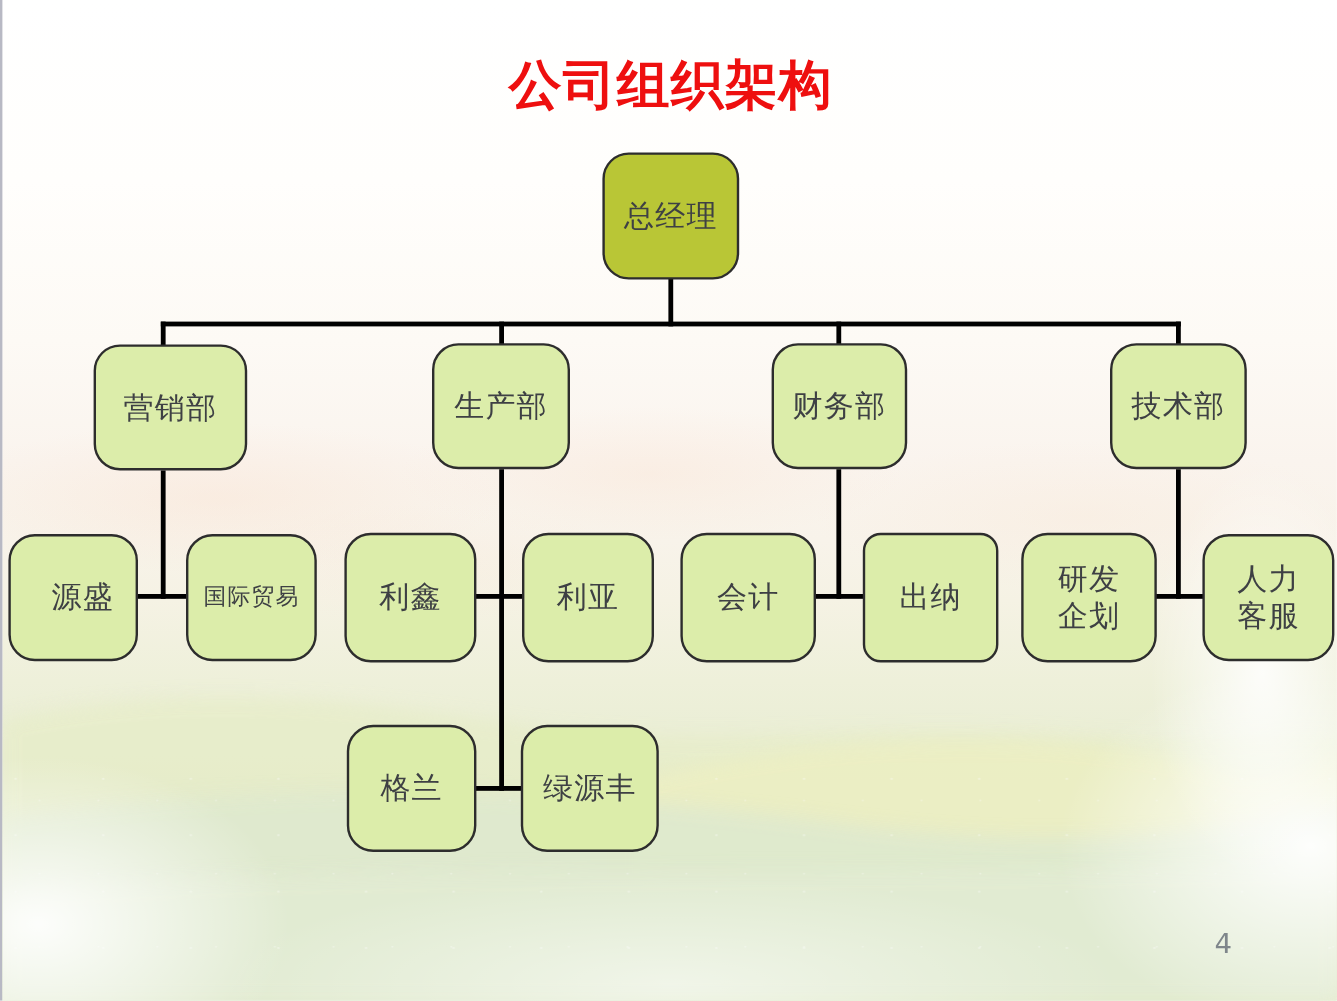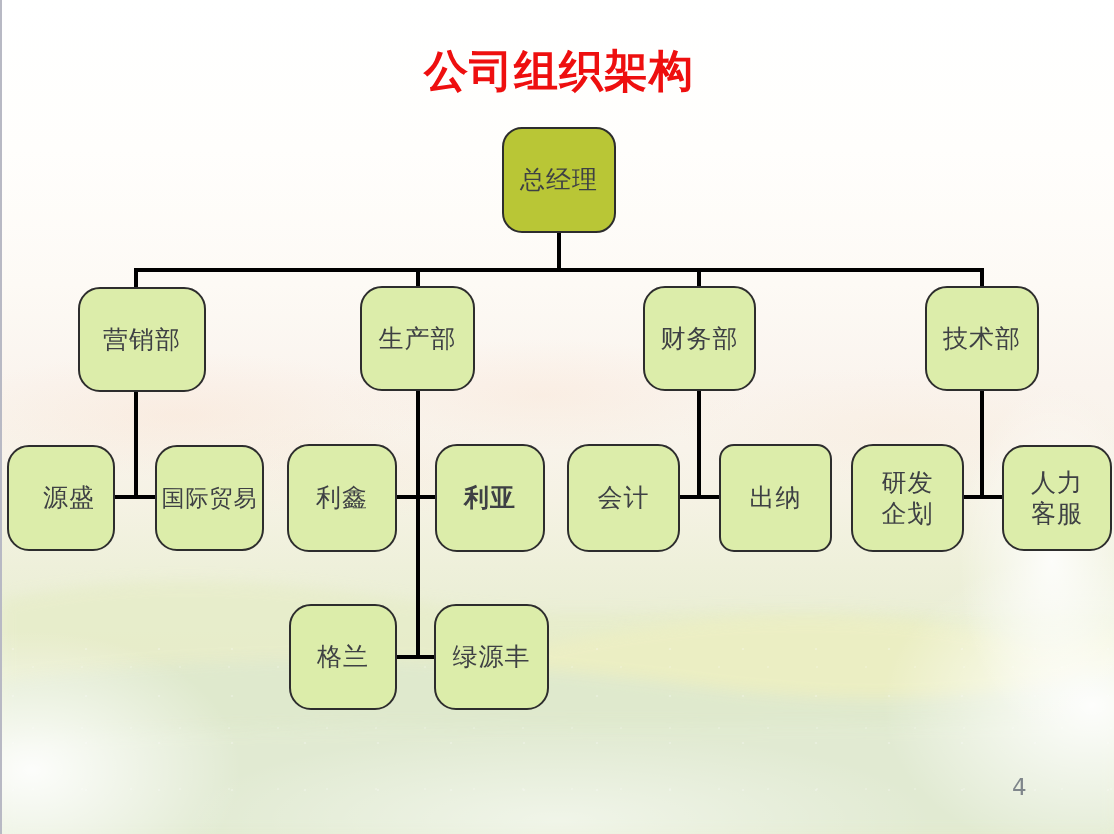--- a/index.html
+++ b/index.html
@@ -48,21 +48,21 @@
   }
   .node {
     position:absolute; box-sizing:border-box;
     display:flex; align-items:center; justify-content:center;
     background:#dcedaa;
     border:2px solid #2d2d2d;
     border-radius:22px;
     font-size:25px; color:#3e4044; letter-spacing:1px;
     text-align:center; white-space:pre-line; line-height:1.25;
   }
-  .node.root { background:#b9c636;border-radius:20px; }
+  .node.root { background:#b9c636; }
   .line { position:absolute; background:#000000; }
   .page-number {
     position:absolute; left:1010px; top:774px;
     font-size:23px; color:#7f868b;
     font-family:"DejaVu Sans","Liberation Sans",sans-serif;
   }
 </style>
 </head>
 <body>
 
@@ -108,23 +108,23 @@
   <div class="line" style="left:961px; top:495px; width:40px; height:4px;"></div>
 
   <div class="node root" style="left:500px; top:127px; width:114px; height:106px;">总经理</div>
 
   <div class="node" style="left:76px;  top:287px; width:128px; height:105px;">营销部</div>
   <div class="node" style="left:358px; top:286px; width:115px; height:105px;">生产部</div>
   <div class="node" style="left:641px; top:286px; width:113px; height:105px;">财务部</div>
   <div class="node" style="left:923px; top:286px; width:114px; height:105px;">技术部</div>
 
   <div class="node" style="left:5px;   top:445px; width:108px; height:106px;padding-left:16px;">源盛</div>
-  <div class="node" style="left:153px; top:445px; width:109px; height:106px; font-size:23px;">国际贸易</div>
+  <div class="node" style="left:153px; top:445px; width:109px; height:106px; font-size:19px;">国际贸易</div>
   <div class="node" style="left:285px; top:444px; width:110px; height:108px;">利鑫</div>
-  <div class="node" style="left:433px; top:444px; width:110px; height:108px;font-weight:bold;">利亚</div>
+  <div class="node" style="left:433px; top:444px; width:110px; height:108px;">利亚</div>
   <div class="node" style="left:565px; top:444px; width:113px; height:108px;">会计</div>
   <div class="node" style="left:717px; top:444px; width:113px; height:108px;border-radius:15px;">出纳</div>
   <div class="node" style="left:849px; top:444px; width:113px; height:108px;">研发
 企划</div>
   <div class="node" style="left:1000px; top:445px; width:110px; height:106px;">人力
 客服</div>
 
   <div class="node" style="left:287px; top:604px; width:108px; height:106px;">格兰</div>
   <div class="node" style="left:432px; top:604px; width:115px; height:106px;">绿源丰</div>
 

